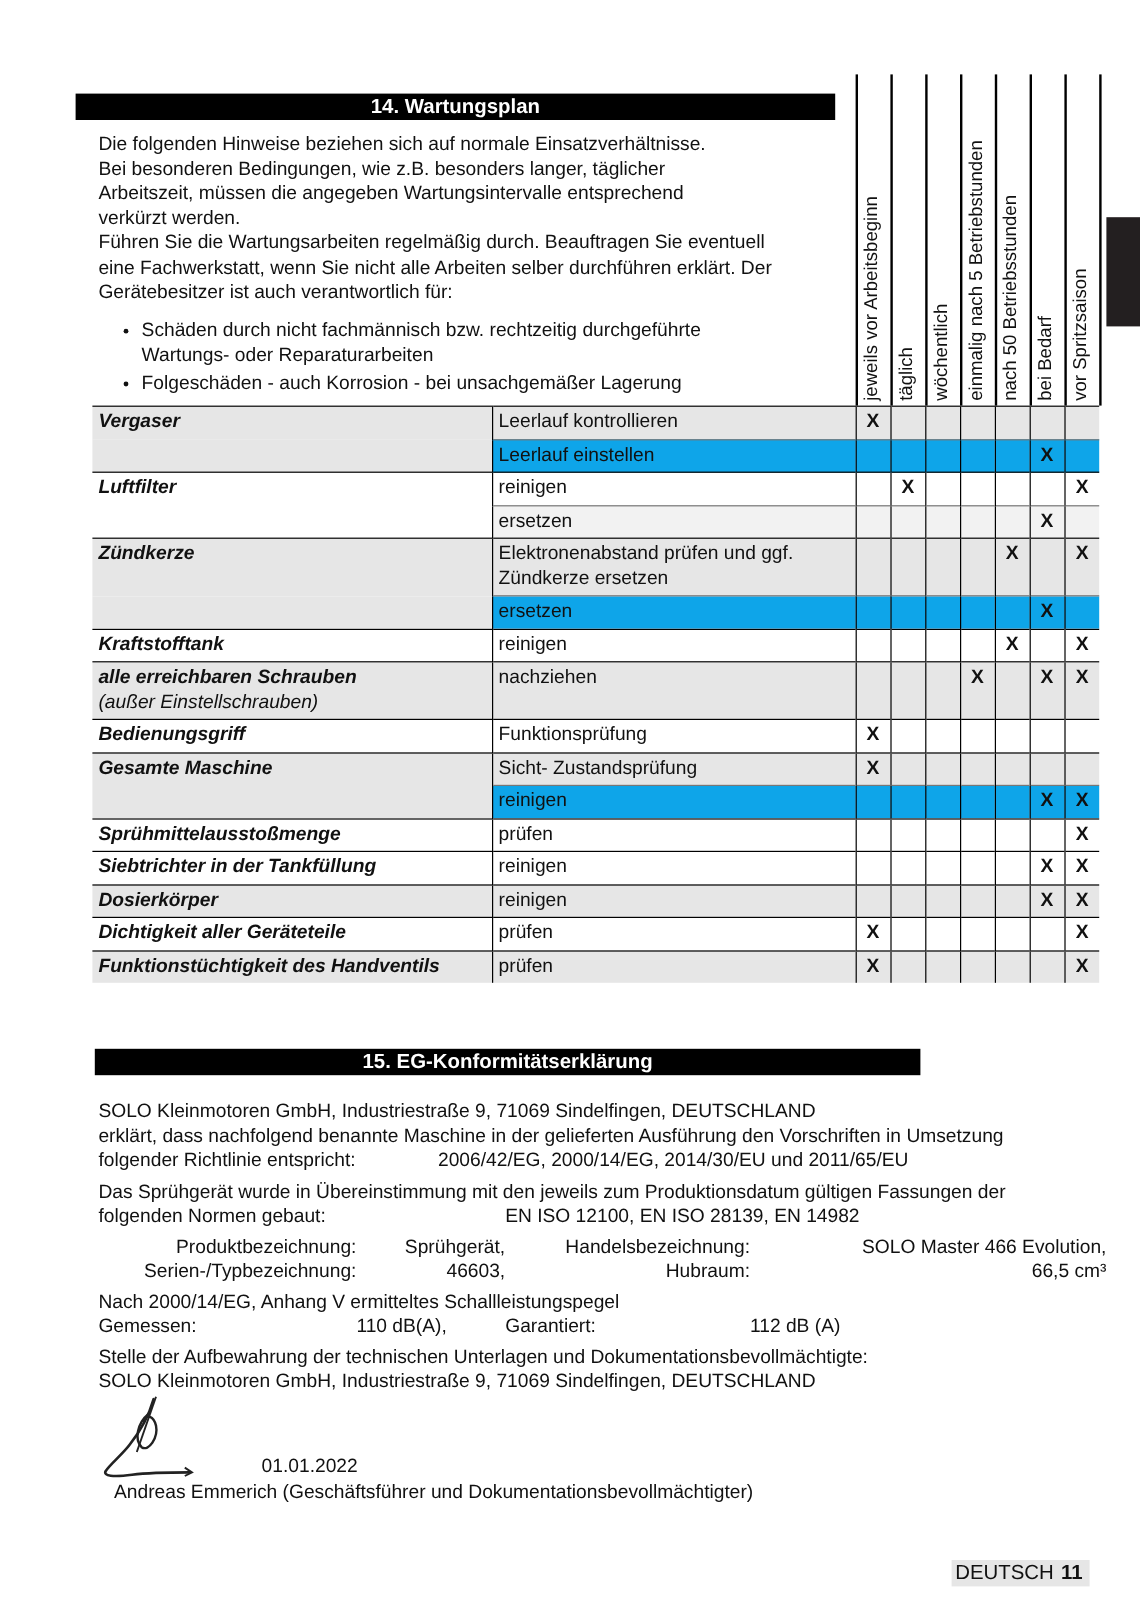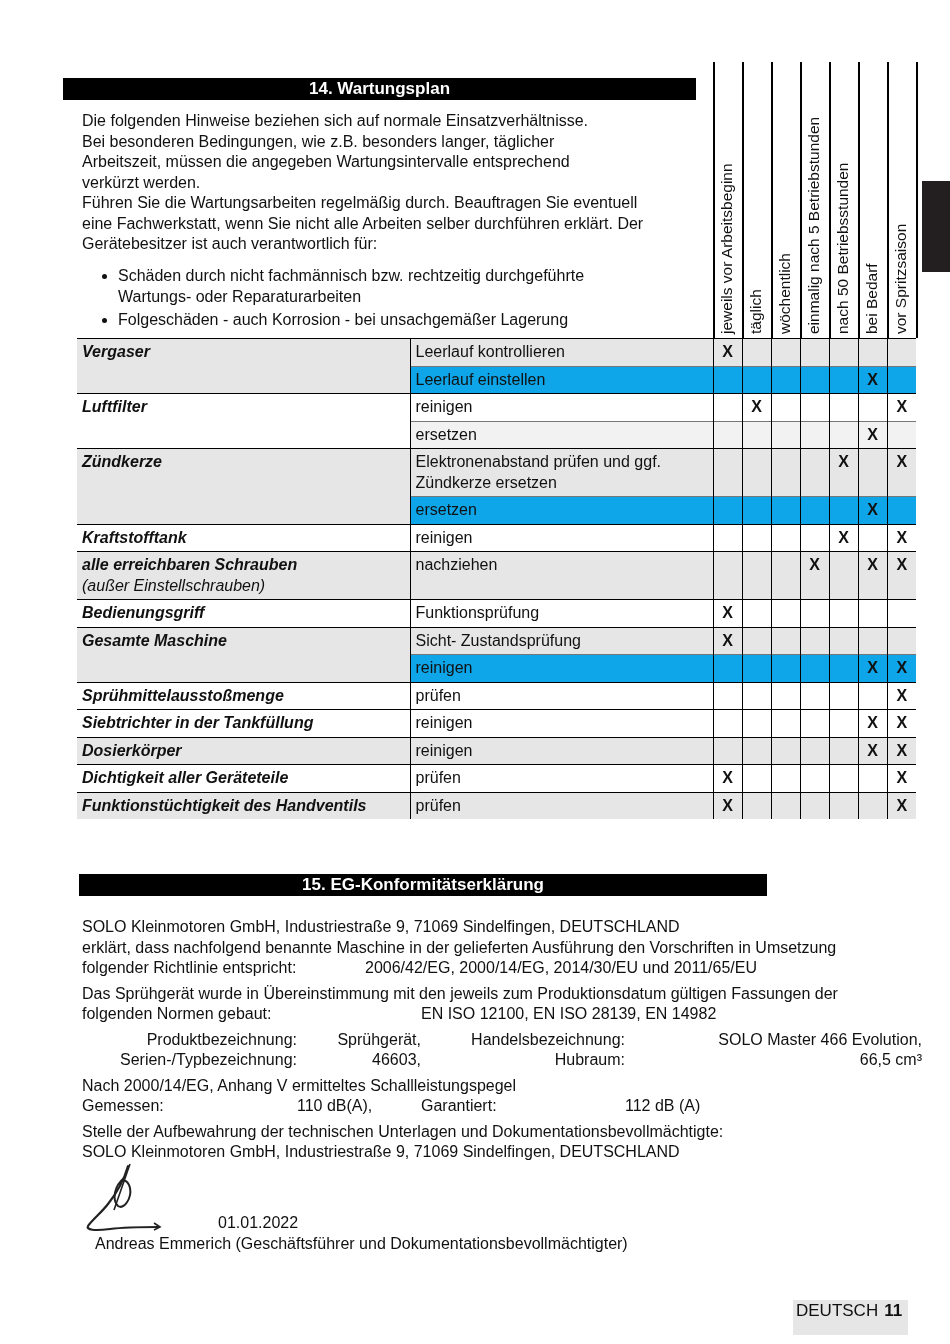--- a/index.html
+++ b/index.html
@@ -38,21 +38,21 @@
   .bg-dark { background:#0ea5e9;margin-top:20px; }
   .bg-light { background:#f2f2f2; }
   .bg-white { background:#ffffff; }
 
   .side-tab { left:922px; top:181px; width:28px; height:91px; background:#231f20; }
 
   .decl { left:82px; width:840px; font-size:16px; line-height:20.5px; }
   .decl p { margin:0; }
   .grid4 { display:grid; grid-template-columns:215px 124px 204px auto; }
 
-  .footer { left:793px; top:1300px; background:#e6e6e6; padding:0 6px 13px 3px; font-size:17px;
+  .footer { left:793px; top:1300px; background:#e6e6e6; padding:0 6px 0 3px; font-size:17px;
             line-height:22px; }
   .footer b { margin-left:6px; }
 </style>
 </head>
 <body>
 
 <div class="abs section-bar" style="left:63px; top:78px; width:633px;">
   <span>14. Wartungsplan</span>
 </div>
 

